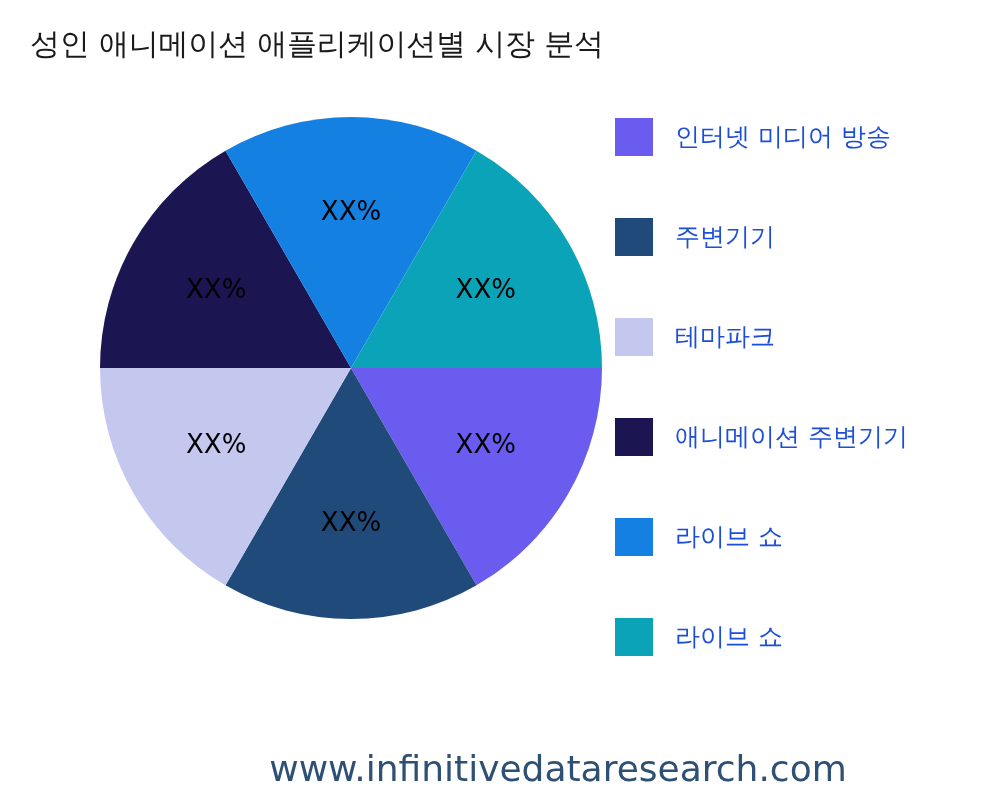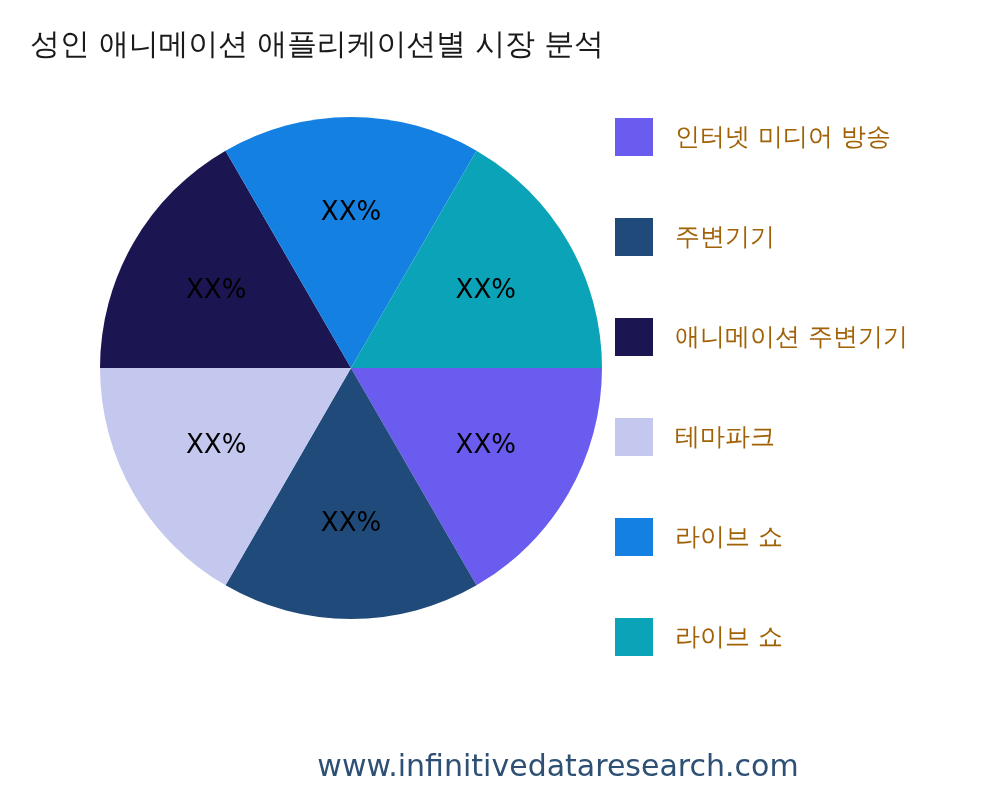--- a/index.html
+++ b/index.html
@@ -69,34 +69,34 @@
     width: 38px;
     height: 38px;
   }
   .legend-label {
     position: absolute;
     left: 60px;
     top: -1px;
     height: 40px;
     line-height: 40px;
     font-size: 25px;
-    color: #a16207;
+    color: #1d4ed8;
     white-space: nowrap;
     text-align: right;
   }
 
   
   #footer-url {
     position: absolute;
     left: 0;
     right: 0;
     top: 748px;
     text-align: center;
     padding-left: 116px;
-    font-size: 30px;
+    font-size: 36px;
     color: #2e5075;
     font-family: "DejaVu Sans", "Liberation Sans", sans-serif;
     letter-spacing: 0px;
   }
 </style>
 </head>
 <body>
 
 <div id="chart-title">성인 애니메이션 애플리케이션별 시장 분석</div>
 
@@ -124,26 +124,26 @@
 <div id="legend">
     <div class="legend-row">
       <span class="legend-swatch" style="background: rgb(107, 92, 240);"></span>
       <span class="legend-label">인터넷 미디어 방송</span>
     </div>
     <div class="legend-row">
       <span class="legend-swatch" style="background: rgb(31, 74, 122);"></span>
       <span class="legend-label">주변기기</span>
     </div>
     <div class="legend-row">
+      <span class="legend-swatch" style="background: rgb(197, 200, 238);"></span>
+      <span class="legend-label">테마파크</span>
+    </div>
+    <div class="legend-row">
       <span class="legend-swatch" style="background: rgb(27, 21, 82);"></span>
       <span class="legend-label">애니메이션 주변기기</span>
-    </div>
-    <div class="legend-row">
-      <span class="legend-swatch" style="background: rgb(197, 200, 238);"></span>
-      <span class="legend-label">테마파크</span>
     </div>
     <div class="legend-row">
       <span class="legend-swatch" style="background: rgb(19, 128, 226);"></span>
       <span class="legend-label">라이브 쇼</span>
     </div>
     <div class="legend-row">
       <span class="legend-swatch" style="background: rgb(11, 163, 184);"></span>
       <span class="legend-label">라이브 쇼</span>
     </div>
   </div>

